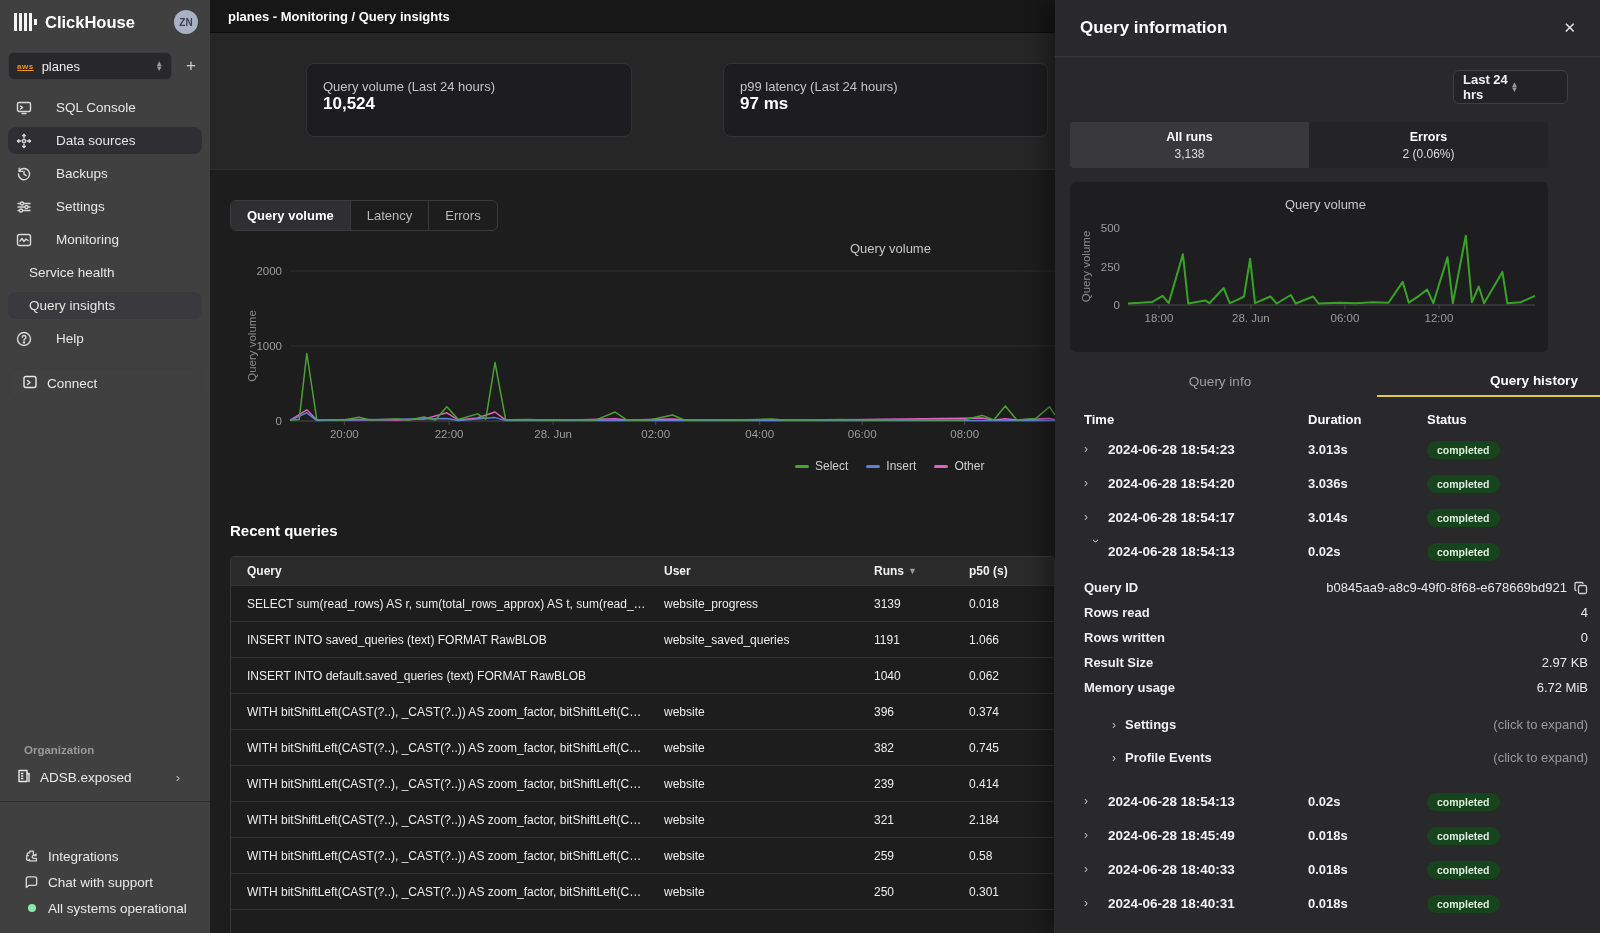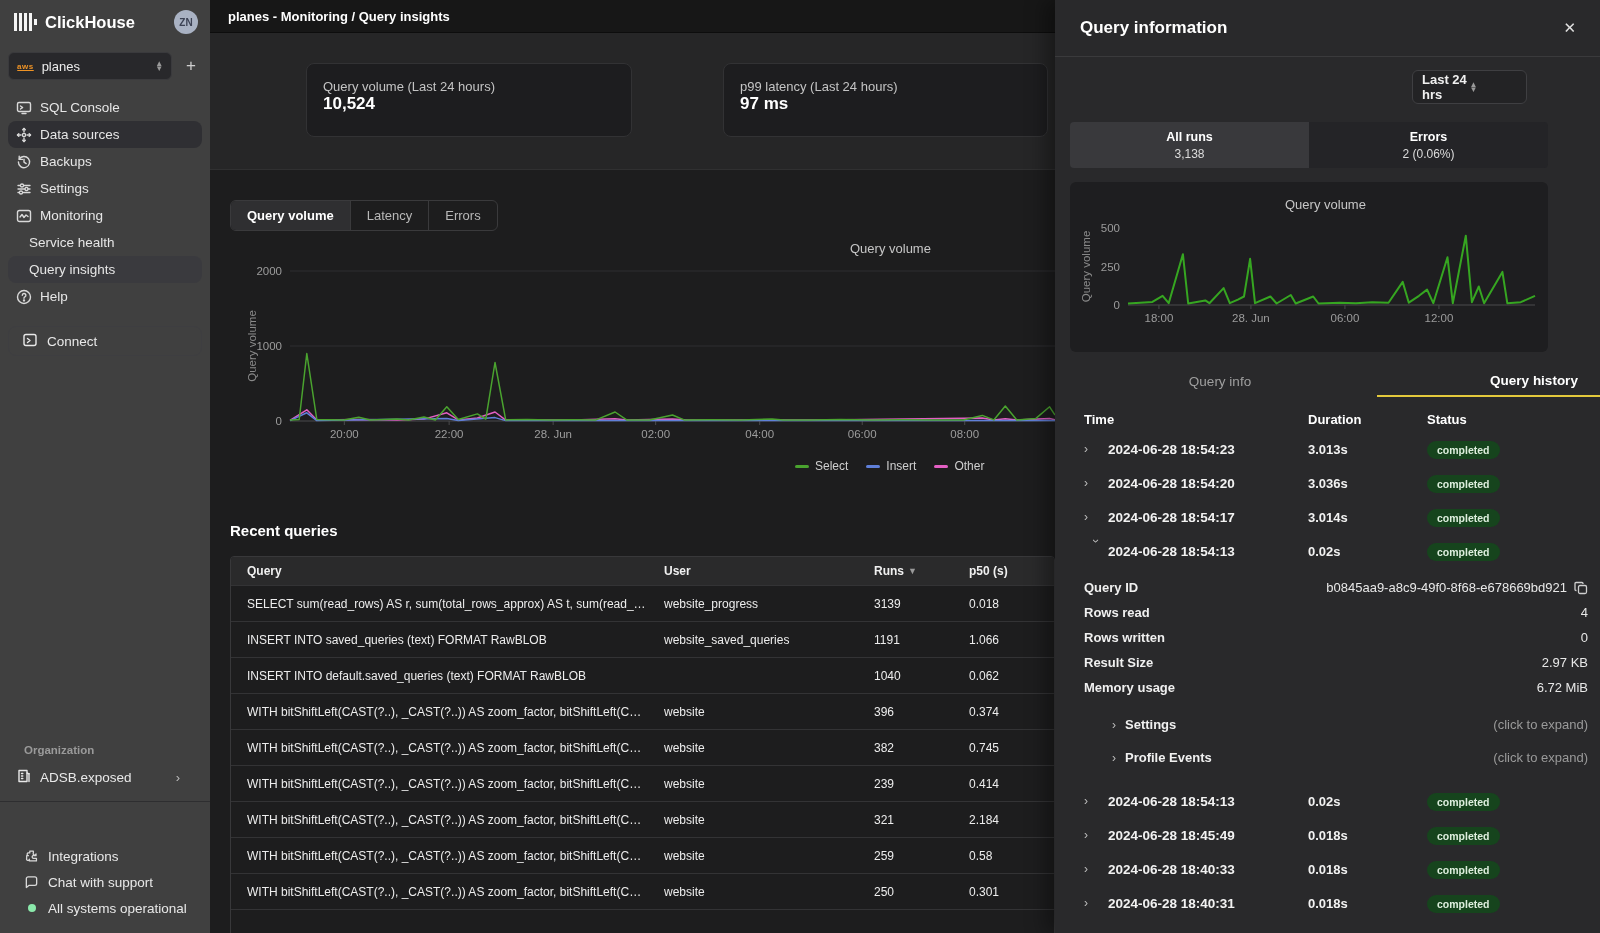--- a/index.html
+++ b/index.html
@@ -17,21 +17,21 @@
     font-size:10px; font-weight:bold; display:flex; align-items:center; justify-content:center; }
   .selector-row { display:flex; align-items:center; gap:10px; padding:10px 10px 4px 8px; }
   .service-select { flex:1; height:28px; background:#28282b; border:1px solid #3a3a3d; border-radius:6px;
     display:flex; align-items:center; padding:0 8px; gap:8px; cursor:pointer; }
   .aws-badge { color:#ef9325; font-size:8px; font-weight:bold; letter-spacing:.5px; }
   .aws-badge::after{ content:""; display:block; border-bottom:1.5px solid #ef9325; border-radius:0 0 6px 6px; margin-top:-1px; }
   .service-name { flex:1; font-size:13px; color:#ececec; }
   .updown { display:flex; flex-direction:column; line-height:5px; color:#9a9a9a; font-size:8px; }
   .plus-btn { color:#cfcfcf; font-size:17px; font-weight:300; cursor:pointer; padding:0 4px; }
   .nav { margin-top:10px; }
-  .nav-item { display:flex; align-items:center; gap:8px; height:27px; margin:0 8px; padding-left:8px;
+  .nav-item { display:flex; align-items:center; gap:24px; height:27px; margin:6px 8px; padding-left:8px;
     border-radius:8px; font-size:13.5px; font-weight:500; color:#e6e6e6; cursor:pointer; }
   .nav-item .ic { width:16px; height:16px; display:flex; align-items:center; justify-content:center; color:#d9d9d9; }
   .nav-item.active { background:#2f2f33; }
   .nav-item.sub { padding-left:21px; }
   .nav-item.sub.active { background:#3a3a3e; }
   .connect-box { margin:16px 8px 0 8px; height:30px; border:1px solid #3e3e41; border-radius:8px;
     display:flex; align-items:center; gap:9px; padding-left:13px; font-size:13.5px; font-weight:500; cursor:pointer; }
   .org-block { position:absolute; left:0; bottom:123px; width:210px; }
   .org-label { color:#9a9a9a; font-size:11.5px; font-weight:bold; padding:0 0 8px 24px; }
   .org-row { display:flex; align-items:center; gap:8px; height:27px; margin:0 8px; padding-left:8px;
@@ -74,21 +74,21 @@
   .rq-row > div { padding-left:16px; white-space:nowrap; overflow:hidden; text-overflow:ellipsis; }
   .sort-ic { color:#9a9a9a; font-size:9px; }
 
   
   .panel { position:absolute; left:1055px; top:0; width:545px; height:933px; background:#29292b;
     z-index:5; box-shadow:-10px 0 18px rgba(0,0,0,.35); }
   .panel-header { height:57px; border-bottom:1px solid #3a3a3c; display:flex; align-items:center;
     padding:0 20px 0 25px; }
   .panel-title { font-size:17px; font-weight:bold; color:#fff; flex:1; }
   .close-btn { color:#e0e0e0; font-size:15px; cursor:pointer; padding:4px; }
-  .range-select { position:absolute; left:357px; top:70px; width:115px; height:27px; background:#232325;
+  .range-select { position:absolute; left:398px; top:70px; width:115px; height:27px; background:#232325;
     border:1px solid #3f3f42; border-radius:6px; display:flex; align-items:center; padding:16px 9px;
     font-size:13px; font-weight:600; color:#f0f0f0; cursor:pointer; }
   .range-select span { flex:1; }
   .seg-control { position:absolute; left:15px; top:122px; width:478px; height:46px; display:grid;
     grid-template-columns:1fr 1fr; border-radius:4px; overflow:hidden; }
   .seg { display:flex; flex-direction:column; align-items:center; justify-content:center; cursor:pointer; }
   .seg .s-lbl { font-size:12.5px; font-weight:bold; color:#fff; }
   .seg .s-val { font-size:12px; color:#dcdcdc; margin-top:3px; }
   .seg.active { background:#39393c; }
   .seg.idle { background:#242427; }

